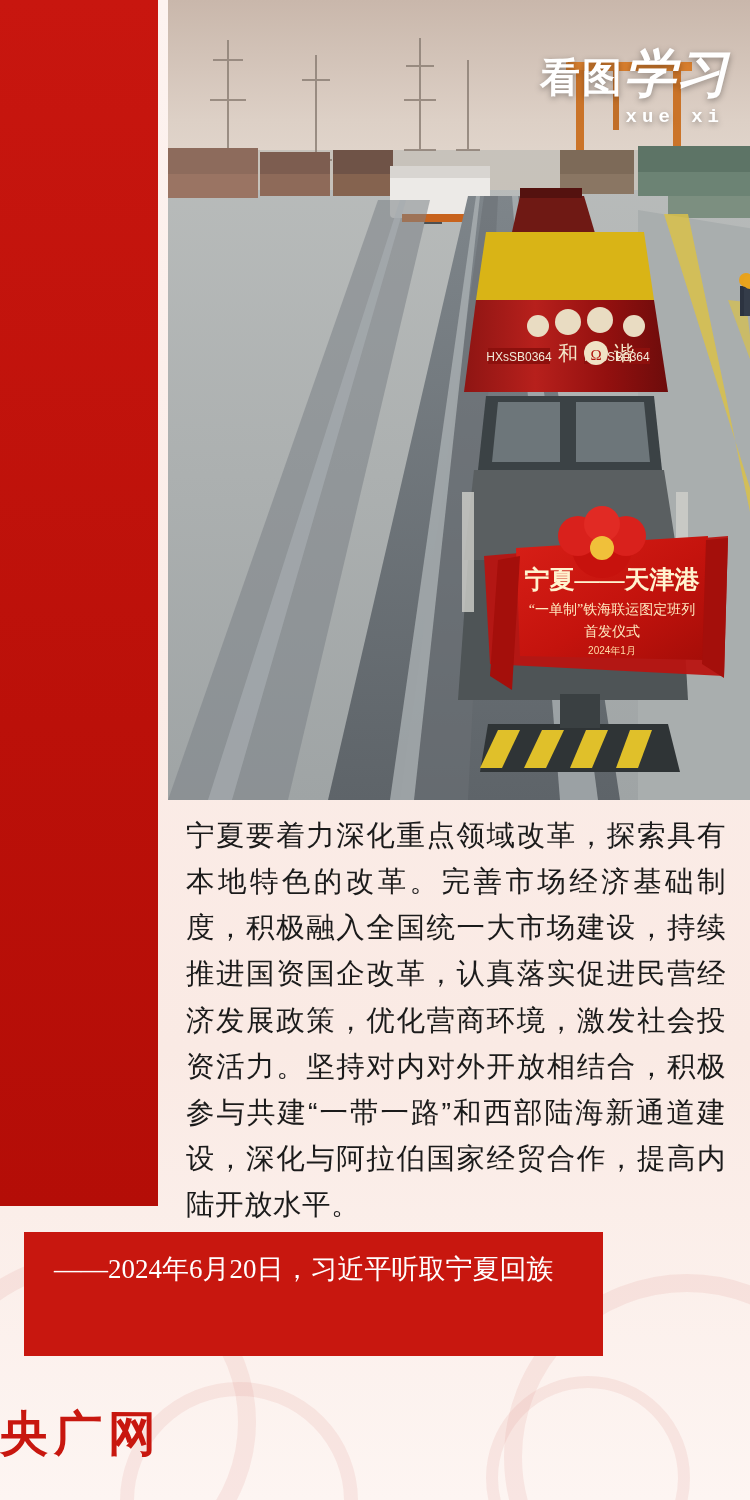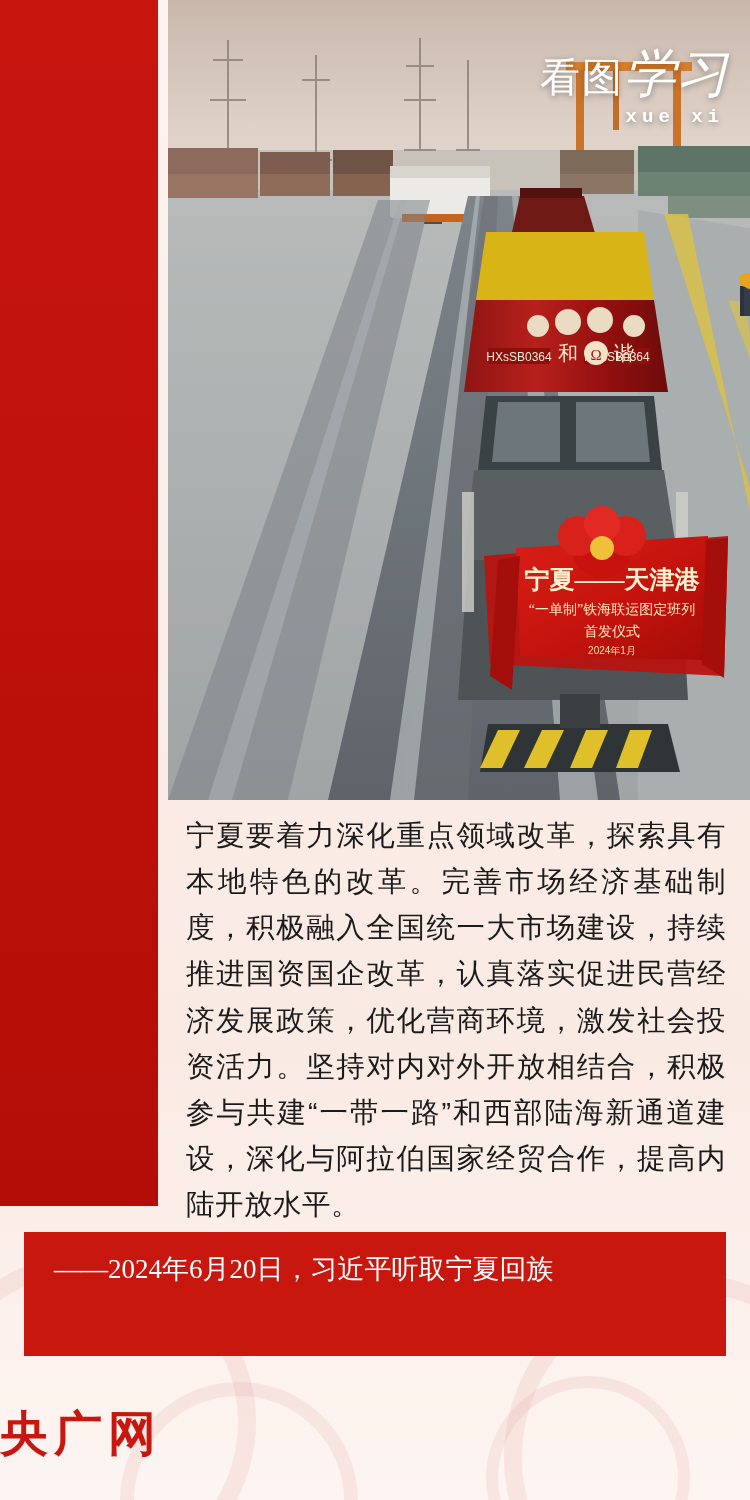--- a/index.html
+++ b/index.html
@@ -97,21 +97,21 @@
     right: 22px;
     top: 48px;
     z-index: 6;
     text-align: right;
     color: #ffffff;
     text-shadow: 0 2px 6px rgba(0,0,0,0.35);
   }
   .brand-cn {
     font-family: "Liberation Serif", serif;
     font-size: 40px;
-    font-weight: normal;
+    font-weight: bold;
     letter-spacing: 2px;
     line-height: 1;
     text-align: center;
   }
   .brand-cn .script {
     font-style: italic;
     font-size: 52px;
     letter-spacing: 0;
   }
   .brand-py {
@@ -136,21 +136,21 @@
     letter-spacing: 0.5px;
     text-align: justify;
     z-index: 4;
   }
 
   
   .source-strip {
     position: absolute;
     left: 24px;
     top: 1232px;
-    width: 702px;
+    width: 579px;
     height: 124px;
     background: #c8170f;
     z-index: 4;
     box-sizing: border-box;
     padding: 17px 30px 0 30px;
     color: #ffffff;
     font-family: "Liberation Serif", serif;
     font-size: 27px;
     line-height: 1.5;
   }

